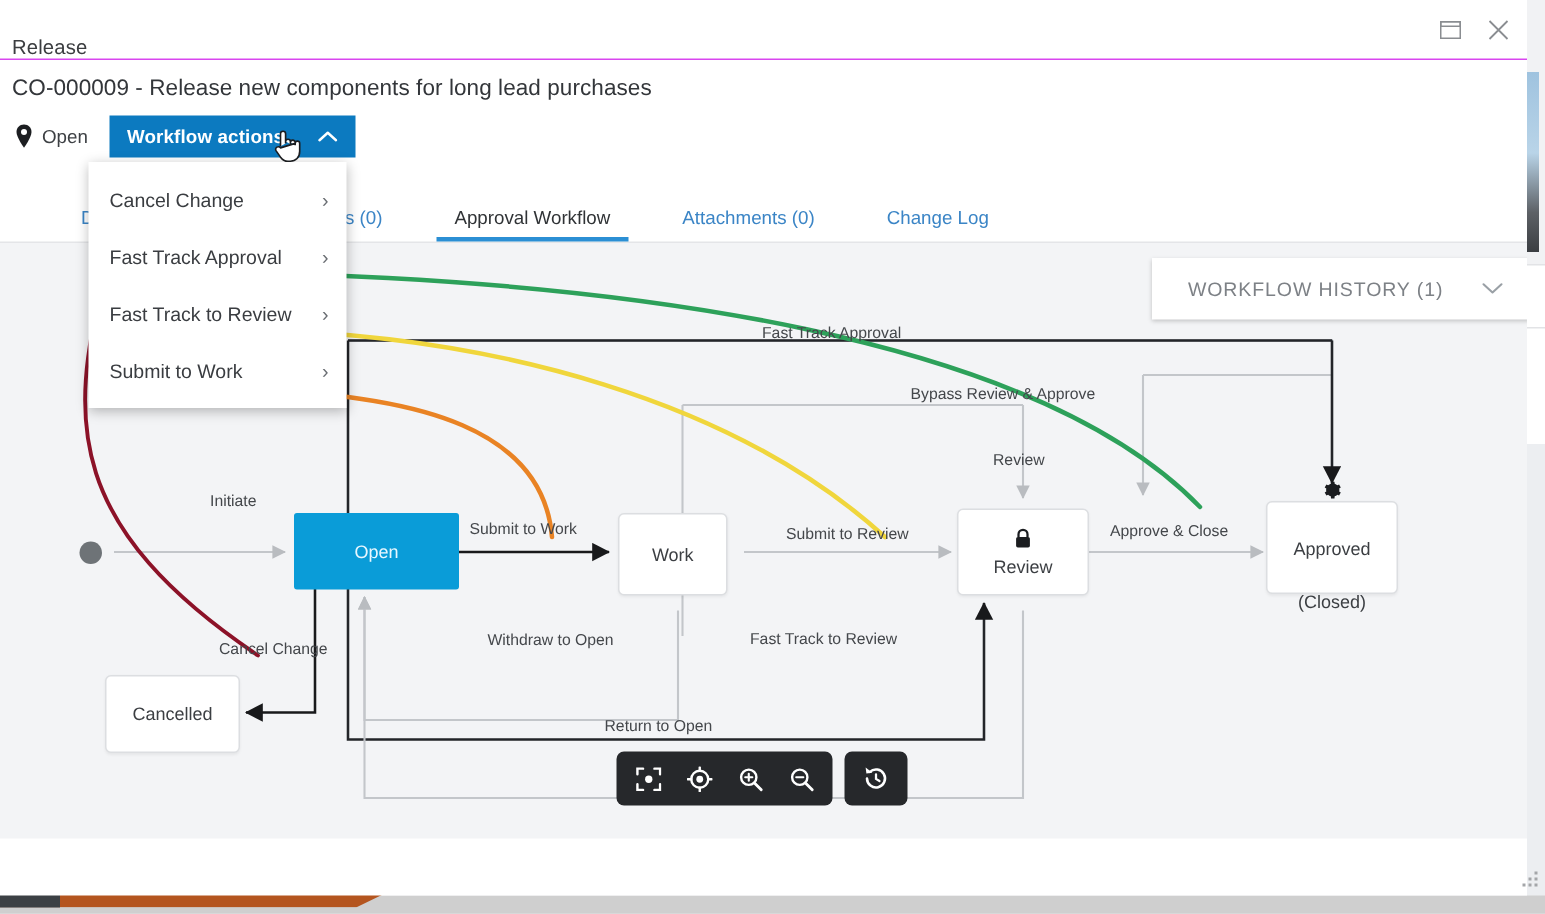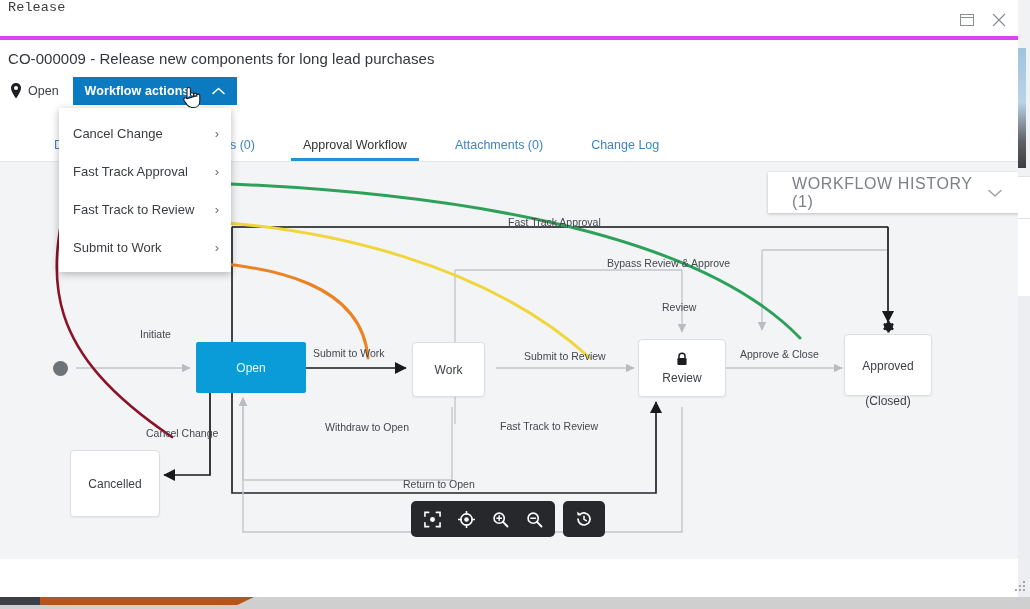--- a/index.html
+++ b/index.html
@@ -56,22 +56,22 @@
     width: 1018px; height: 597px;
     background: #ffffff;
     overflow: hidden;
   }
 
   
   #titlebar {
     position: relative;
     height: 40px;
     background: #ffffff;
-    border-bottom: 4px solid #d946ef;
-    display: flex; align-items: flex-start; font-family: Liberation Mono, monospace;
+    border-bottom: 1px solid #d946ef;
+    display: flex; align-items: flex-end;
   }
   #titlebar .title {
     font-size: 13.5px; color: #3b3d40; padding-left: 8px; letter-spacing: .1px;
   }
   #titlebar .wincontrols {
     position: absolute; right: 4px; top: 0; height: 40px;
     display: flex; align-items: center; gap: 2px;
   }
   .winbtn {
     width: 30px; height: 30px;
@@ -174,21 +174,21 @@
     position: absolute;
     left: 768px; top: 10px;
     width: 252px; height: 41px;
     background: #ffffff;
     box-shadow: 0 1px 3px rgba(0,0,0,.22);
     display: flex; align-items: center; justify-content: space-between;
     padding: 0 18px 0 24px;
     z-index: 20;
   }
   #wf-history .lbl {
-    font-size: 16px; color: #7d8186; letter-spacing: .6px;
+    font-size: 13px; color: #7d8186; letter-spacing: .6px;
   }
 
   
   .node {
     position: absolute;
     background: #ffffff;
     border: 1px solid #dcdee1;
     border-radius: 4px;
     display: flex; flex-direction: column;
     align-items: center; justify-content: center;
@@ -383,21 +383,21 @@
     <div class="node" style="left:844px; top:172px; width:88px; height:62px;gap:21px;">
       <span class="nodeicon">
         <svg width="13" height="13" viewBox="0 0 16 16">
           <path fill="#1b1d20" d="M8 5.2a2.8 2.8 0 100 5.6 2.8 2.8 0 000-5.6zm6.6 3.9l-1.3-.8a5.4 5.4 0 000-2.6l1.3-.8-1.4-2.4-1.4.6a5.4 5.4 0 00-2.2-1.3L9.4 0H6.6l-.2 1.8a5.4 5.4 0 00-2.2 1.3l-1.4-.6L1.4 4.9l1.3.8a5.4 5.4 0 000 2.6l-1.3.8 1.4 2.4 1.4-.6a5.4 5.4 0 002.2 1.3l.2 1.8h2.8l.2-1.8a5.4 5.4 0 002.2-1.3l1.4.6 1.4-2.4z"></path>
         </svg>
       </span>
       <span class="l2">Approved</span>
       <span class="l2">(Closed)</span>
     </div>
 
-    <div class="node" style="left:70px; top:288px; width:90px; height:67px;text-align:center;">
+    <div class="node" style="left:70px; top:288px; width:90px; height:52px;text-align:center;">
       <span>Cancelled</span>
     </div>
 
     <div class="edge-label" style="left:140px; top:166px;">Initiate</div>
     <div class="edge-label" style="left:313px; top:185px;">Submit to Work</div>
     <div class="edge-label" style="left:524px; top:188px;">Submit to Review</div>
     <div class="edge-label" style="left:662px; top:139px;">Review</div>
     <div class="edge-label" style="left:740px; top:186px;">Approve &amp; Close</div>
     <div class="edge-label" style="left:508px; top:54px;">Fast Track Approval</div>
     <div class="edge-label" style="left:607px; top:95px;">Bypass Review &amp; Approve</div>

